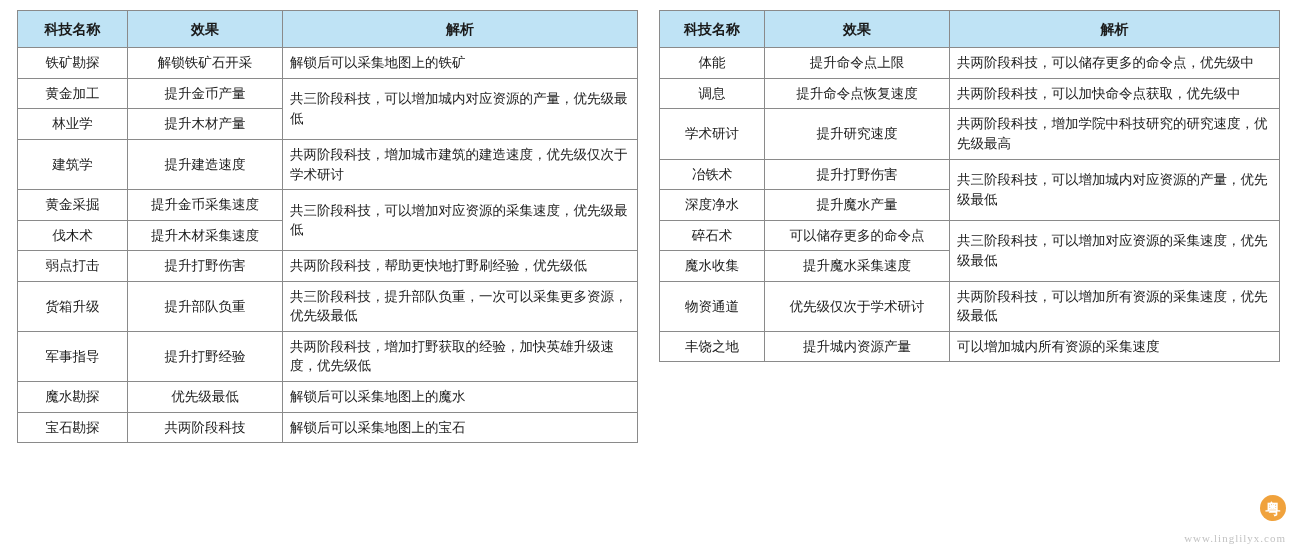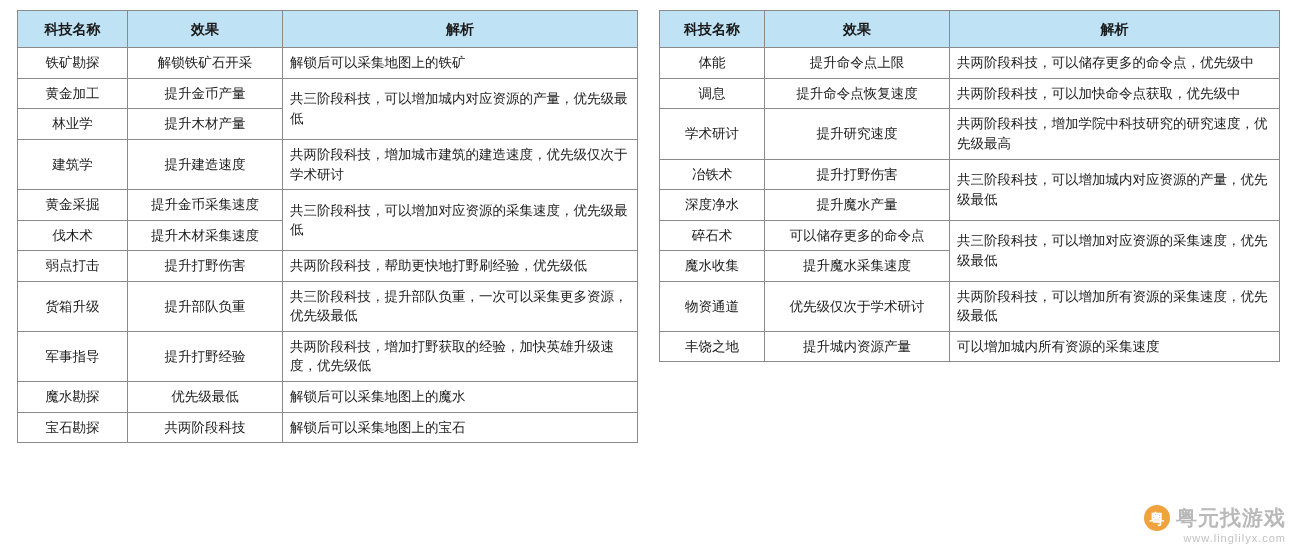--- a/index.html
+++ b/index.html
@@ -99,22 +99,23 @@
   .wm-text {
     font-size: 21px;
     font-weight: bold;
     color: #b9b9b9;
     letter-spacing: 1px;
   }
   .wm-url {
     font-size: 11px;
     color: #c2c2c2;
     letter-spacing: 1px;
-    margin-top: 0;
+    margin-top: 11px;
     text-align: right;
+    font-family: Liberation Serif, serif;
   }
 </style>
 </head>
 <body>
 
 <div class="page">
 
   <div class="tbl-wrap left">
     <table>
       <colgroup>
@@ -247,16 +248,15 @@
         </tr>
       </tbody>
     </table>
   </div>
 
 </div>
 
 <div class="watermark">
   <div class="wm-row">
     <span class="wm-badge">粤</span>
-    <span class="wm-text">粤元找游戏</span>
   </div>
   <div class="wm-url">www.linglilyx.com</div>
 </div>
 
 </body></html>

